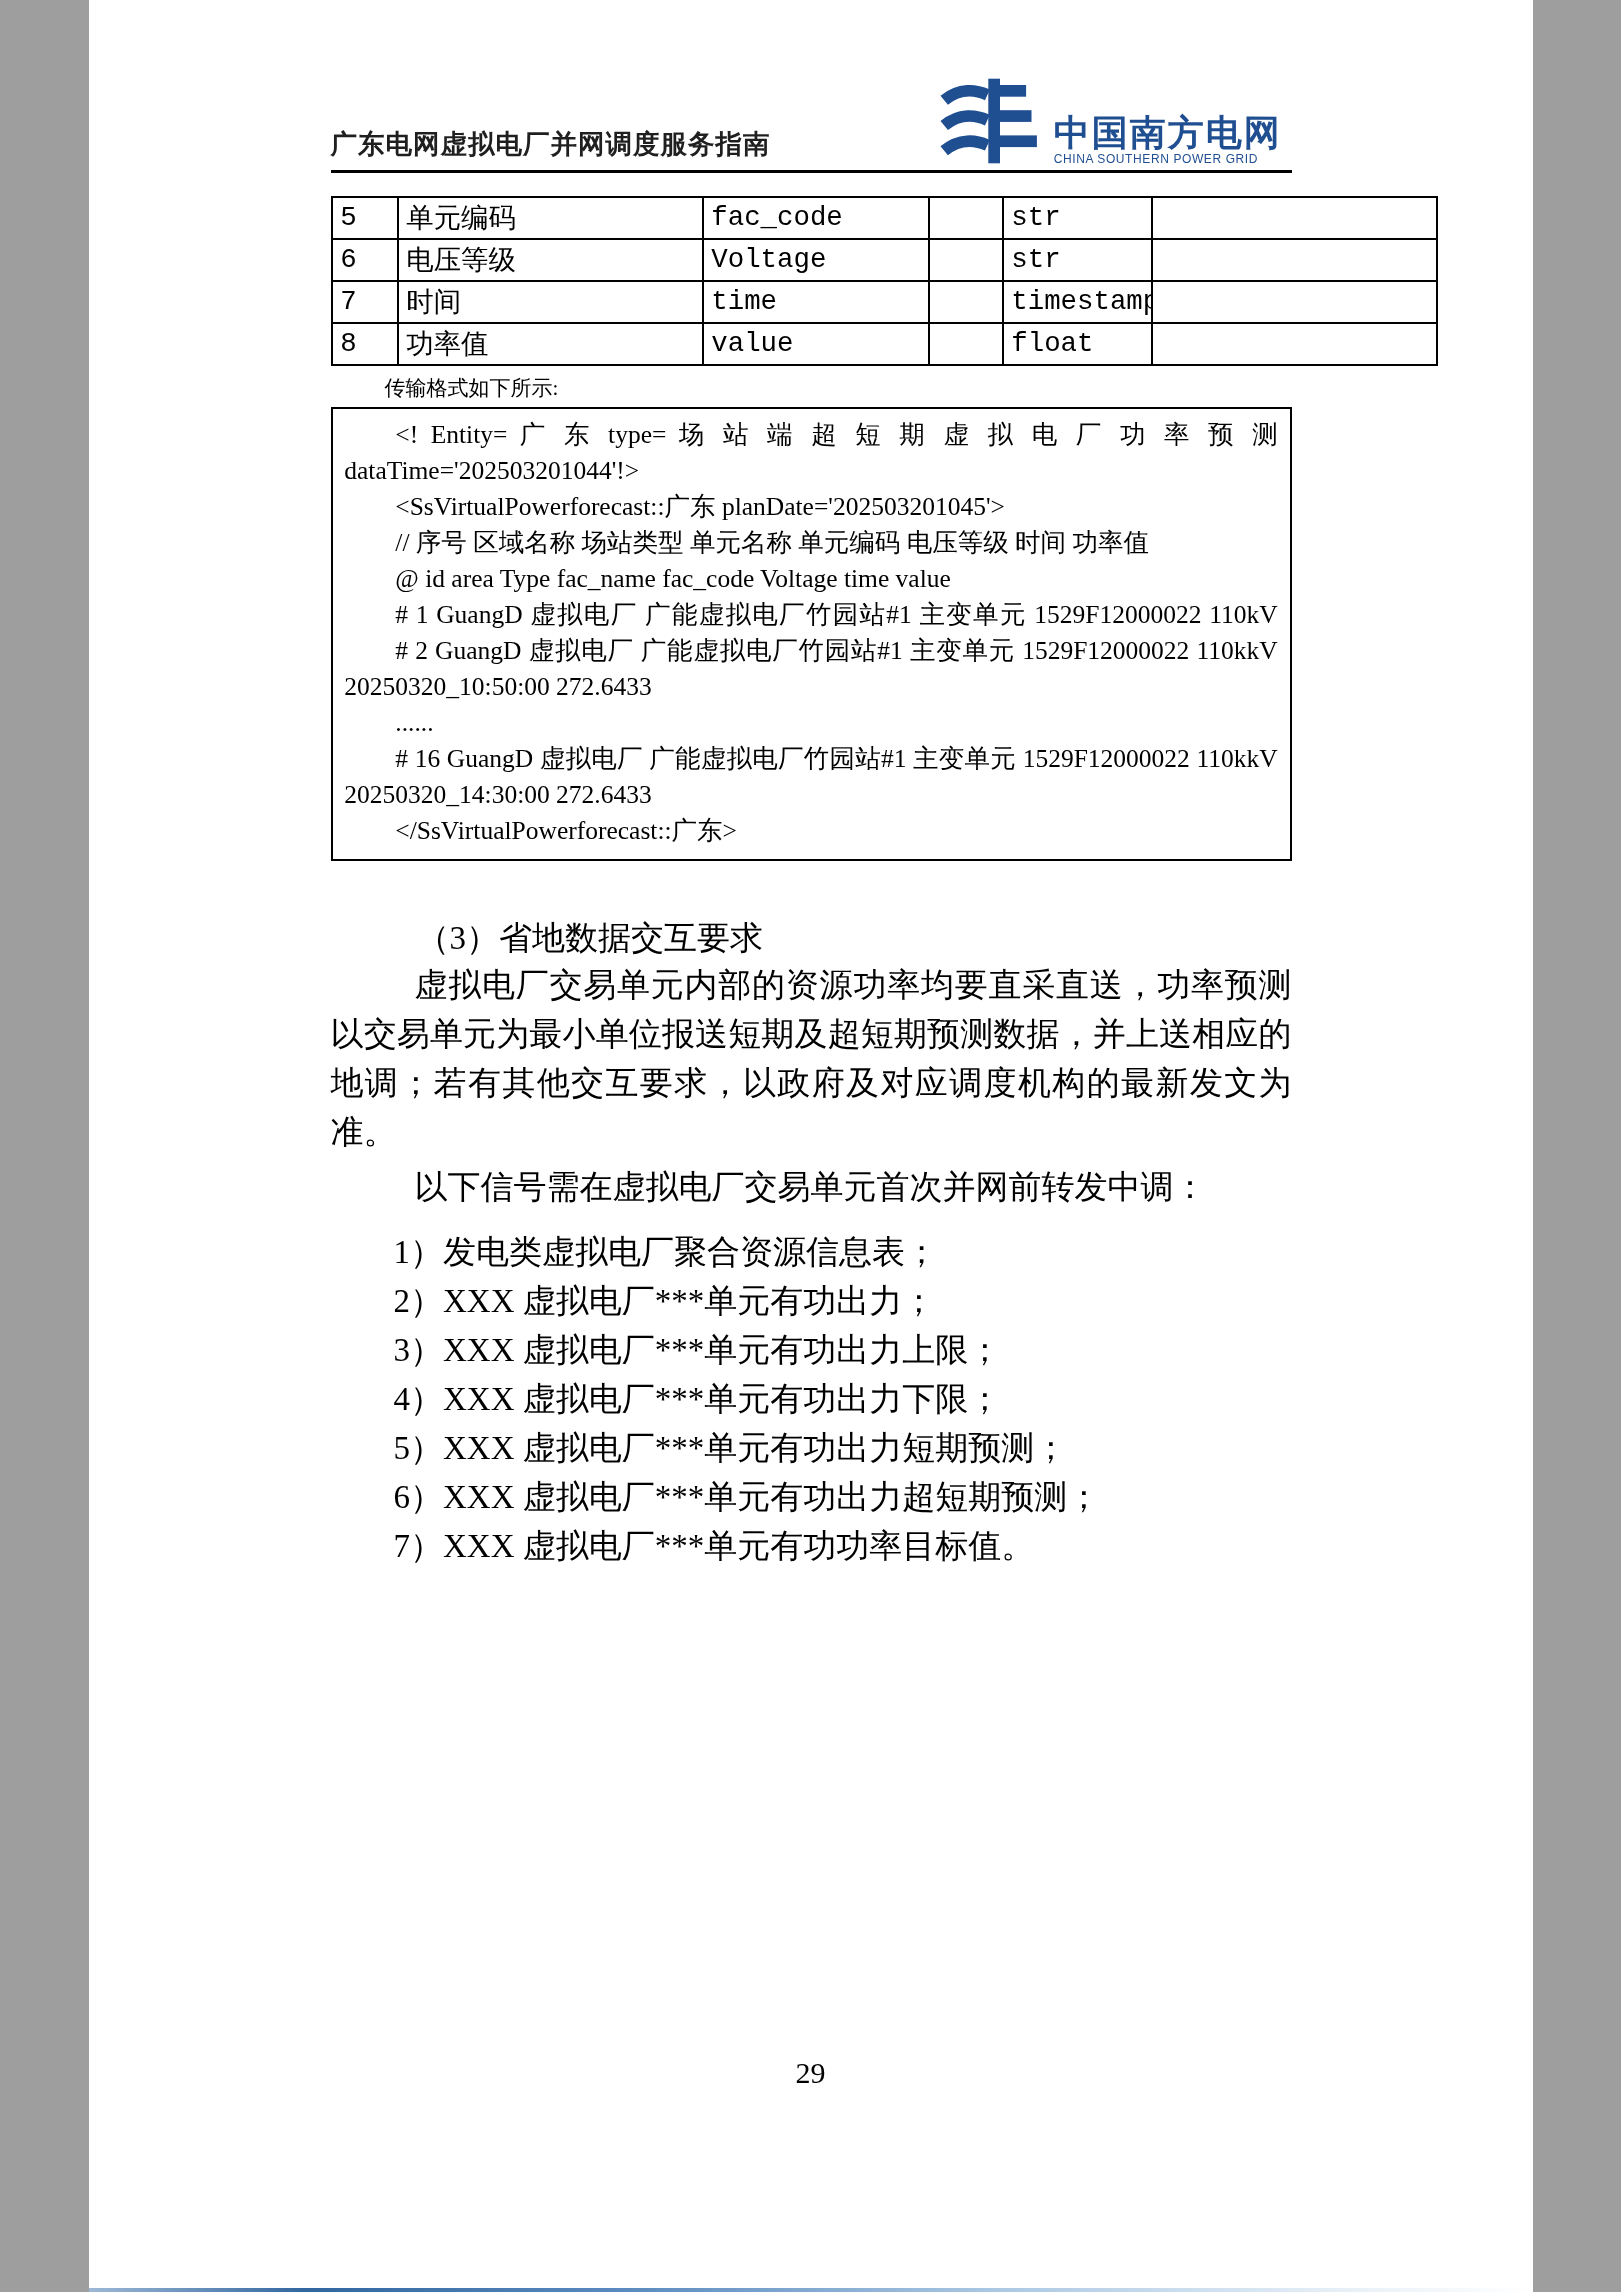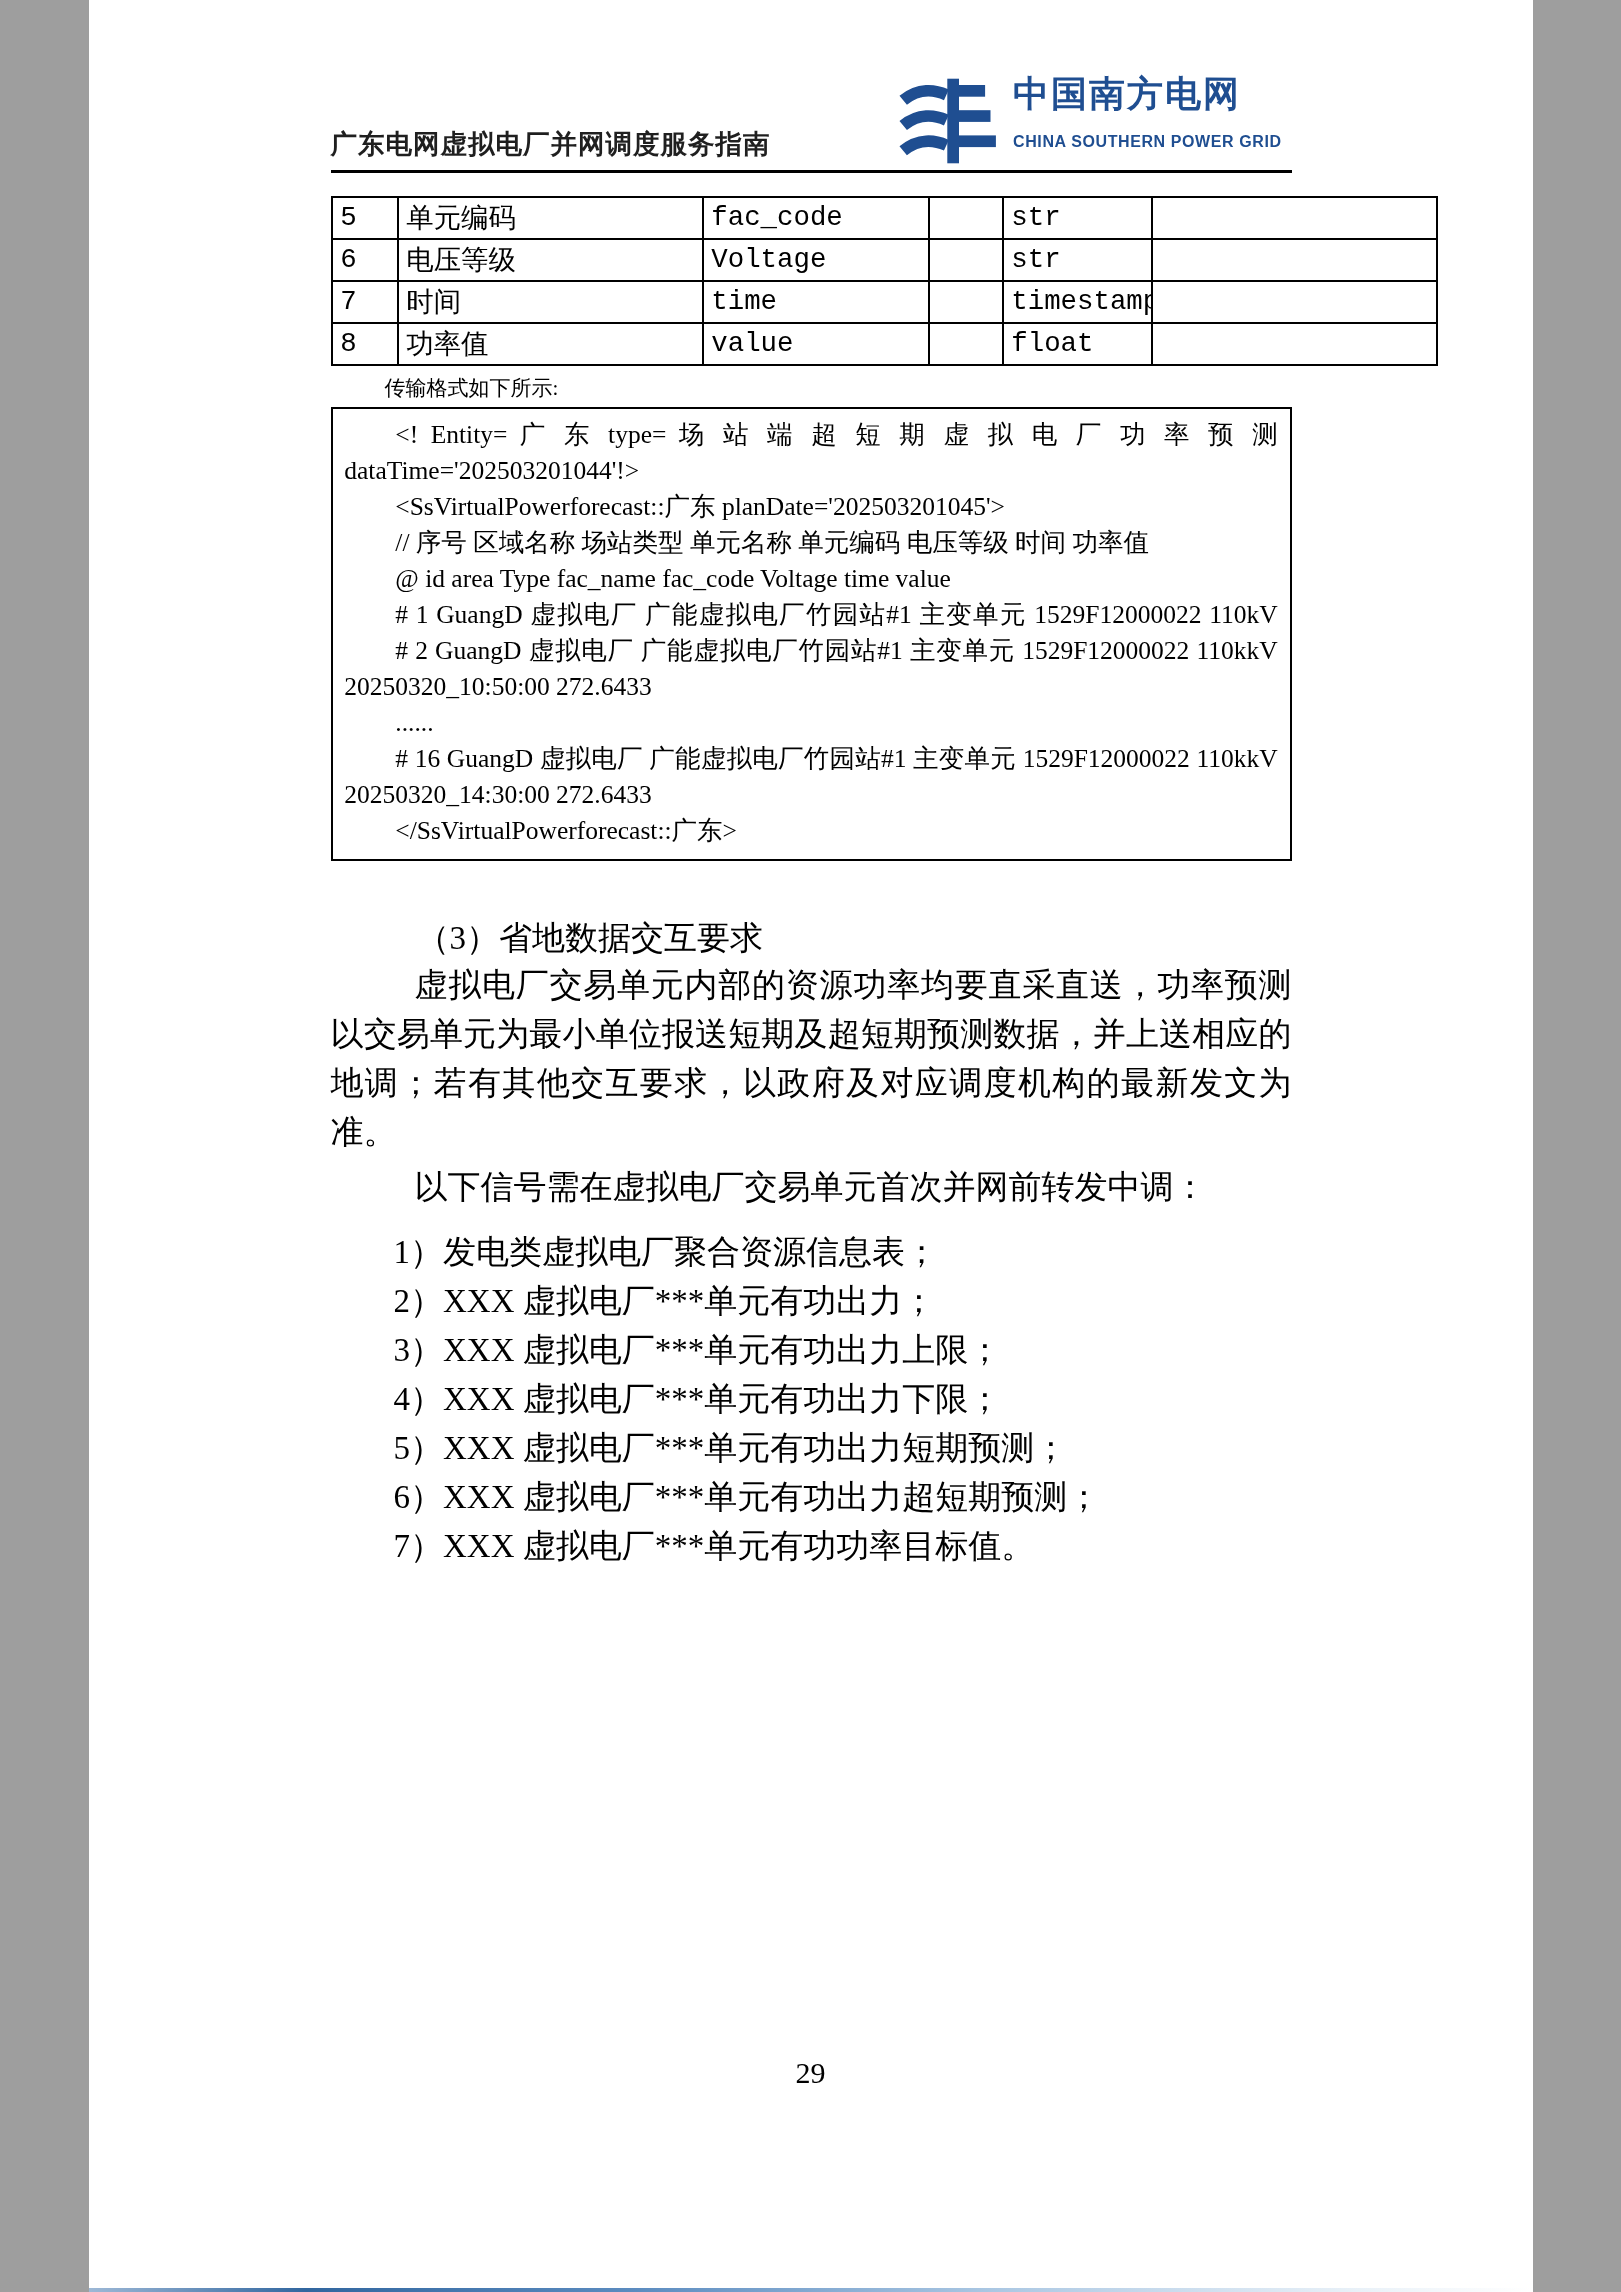--- a/index.html
+++ b/index.html
@@ -14,31 +14,31 @@
     font-family:"Liberation Serif","DejaVu Serif",serif;
   }
   .content { padding:0 241px 0 242px; }
 
   
   .header { position:relative; height:173px; border-bottom:3.9px solid #000; }
   .doc-title {
     position:absolute; left:0; bottom:7.8px;
     font-size:26.5px; font-weight:600; color:#1f1f1f; letter-spacing:1px;
   }
-  .logo { position:absolute; right:9.8px; bottom:3.9px; display:flex; align-items:flex-start; }
+  .logo { position:absolute; right:9.8px; bottom:3.9px; display:flex; align-items:flex-end; }
   .logo-mark { width:102px; height:90px; margin-right:11.8px; }
   .logo-text-cn {
     font-family:"Liberation Sans","DejaVu Sans",sans-serif;
     font-weight:bold; font-size:36px; line-height:1;
     color:#1F4E91; letter-spacing:2px;
   }
   .logo-text-en {
     font-family:"Liberation Sans","DejaVu Sans",sans-serif;
-    font-weight:bold; font-size:16px; color:#1F4E91;
-    letter-spacing:0.6px; margin-top:21px; white-space:nowrap;
+    font-weight:normal; font-size:12px; color:#1F4E91;
+    letter-spacing:0.6px; margin-top:1px; white-space:nowrap;
   }
 
   
   table.spec {
     border-collapse:collapse; table-layout:fixed;
     width:1106px; margin-top:22.5px; font-size:27.4px;
   }
   table.spec td {
     border:2px solid #000; height:42px; padding:0 7.8px;
     font-family:"Liberation Mono","DejaVu Sans Mono",monospace;

